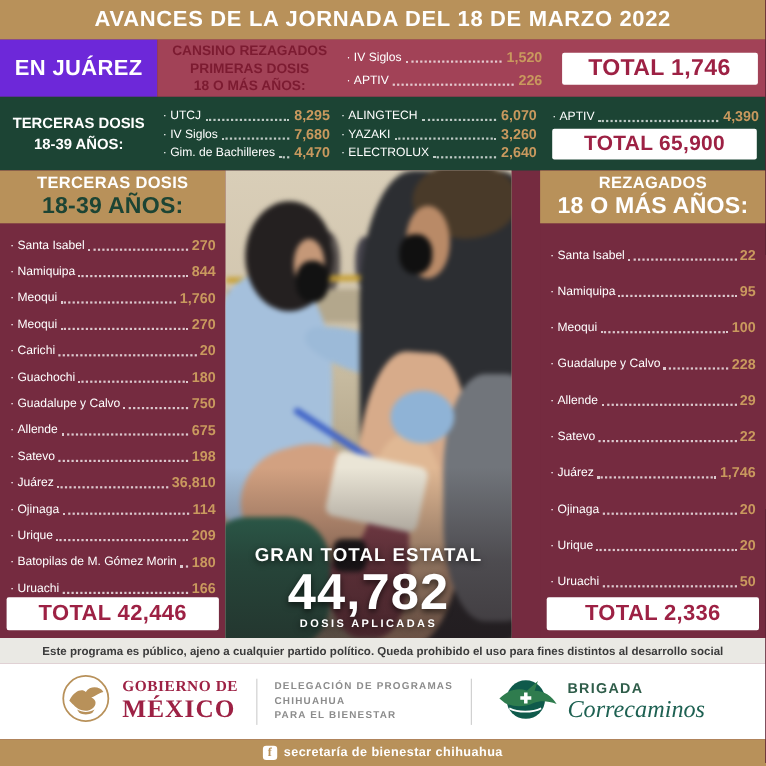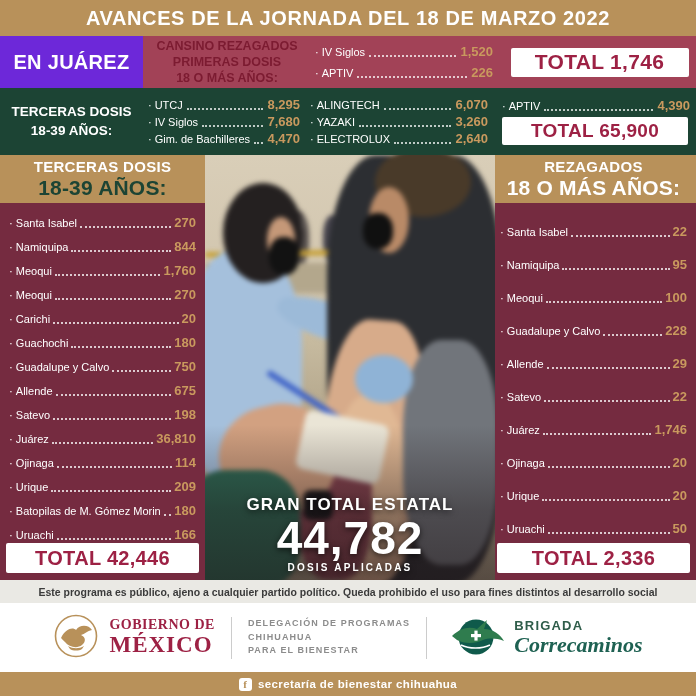--- a/index.html
+++ b/index.html
@@ -59,21 +59,21 @@
   .mrow{display:flex;align-items:flex-end;padding-bottom:6px;box-sizing:border-box;color:#fff;}
   .panel-left .mrow{height:24px;}
   .panel-right .mrow{height:33px;}
   .mrow .bullet{font-size:11.5px;line-height:1;margin-right:3px;}
   .mrow .lbl{font-size:11px;line-height:1;white-space:nowrap;}
   .mrow .dots{flex:1;border-bottom:2px dotted rgba(255,255,255,.75);margin:0 3px 1px;min-width:4px;}
   .mrow .val{font-size:13px;font-weight:800;color:#c9995e;line-height:1;}
   .panel-total{position:absolute;left:6px;right:6px;bottom:7px;height:30px;font-size:20px;letter-spacing:.3px;}
 
   
-  .photo{position:absolute;left:205px;top:155px;width:290px;height:425px;overflow:hidden;
+  .photo{position:absolute;left:205px;top:155px;width:260px;height:425px;overflow:hidden;
          background:linear-gradient(#d9ceb8 0%,#d2c6af 28%,#c6ba9f 44%,#b7aa8f 58%,#a89b82 100%);}
   .blobs{position:absolute;left:0;top:0;width:286px;height:425px;filter:blur(2.5px);}
   .blob{position:absolute;border-radius:45%;}
   .photo-shade{position:absolute;left:0;right:0;bottom:0;height:155px;
                background:linear-gradient(180deg,rgba(28,18,20,0) 0%,rgba(28,18,20,.42) 55%,rgba(28,18,20,.58) 100%);}
   .grand{position:absolute;left:0;right:0;bottom:7px;text-align:center;color:#fff;
          text-shadow:0 2px 6px rgba(0,0,0,.65);}
   .grand .g1{font-size:17px;font-weight:800;letter-spacing:1px;}
   .grand .g2{font-size:46px;font-weight:800;line-height:1.02;letter-spacing:1px;}
   .grand .g3{font-size:10px;font-weight:600;letter-spacing:2.2px;}
@@ -86,21 +86,21 @@
           display:flex;align-items:center;justify-content:center;gap:16px;}
   .gob-lockup{display:flex;align-items:center;gap:10px;}
   .gob-text{font-family:"Liberation Serif","DejaVu Serif",serif;color:#9d2144;font-weight:700;
             line-height:1.05;}
   .gob-text .g1{font-size:14px;letter-spacing:.5px;}
   .gob-text .g2{font-size:23px;letter-spacing:1px;}
   .vline{width:1px;height:42px;background:#cccccc;}
   .deleg{color:#8c8c8c;font-size:9px;font-weight:700;letter-spacing:1.1px;line-height:1.55;}
   .brigada-lockup{display:flex;align-items:center;gap:9px;margin-left:8px;}
   .brig-text .b1{color:#2f5d4a;font-size:13px;font-weight:800;letter-spacing:1.2px;line-height:1.1;}
-  .brig-text .b2{font-family:"Liberation Serif","DejaVu Serif",serif;font-style:italic;font-weight:700;
+  .brig-text .b2{font-family:"Liberation Serif","DejaVu Serif",serif;font-style:italic;font-weight:400;
                  color:#1e6152;font-size:22px;line-height:1.05;}
 
   .bottombar{position:absolute;left:0;top:672px;width:696px;height:24px;background:#b8915a;
              display:flex;align-items:center;justify-content:center;gap:6px;color:#fff;
              font-size:11.5px;font-weight:700;letter-spacing:.4px;}
   .fb{width:13px;height:13px;background:#fff;border-radius:3px;color:#b8915a;display:flex;
       align-items:center;justify-content:center;font-size:11px;font-weight:800;
       font-family:"Liberation Serif","DejaVu Serif",serif;}
 </style>
 </head>

